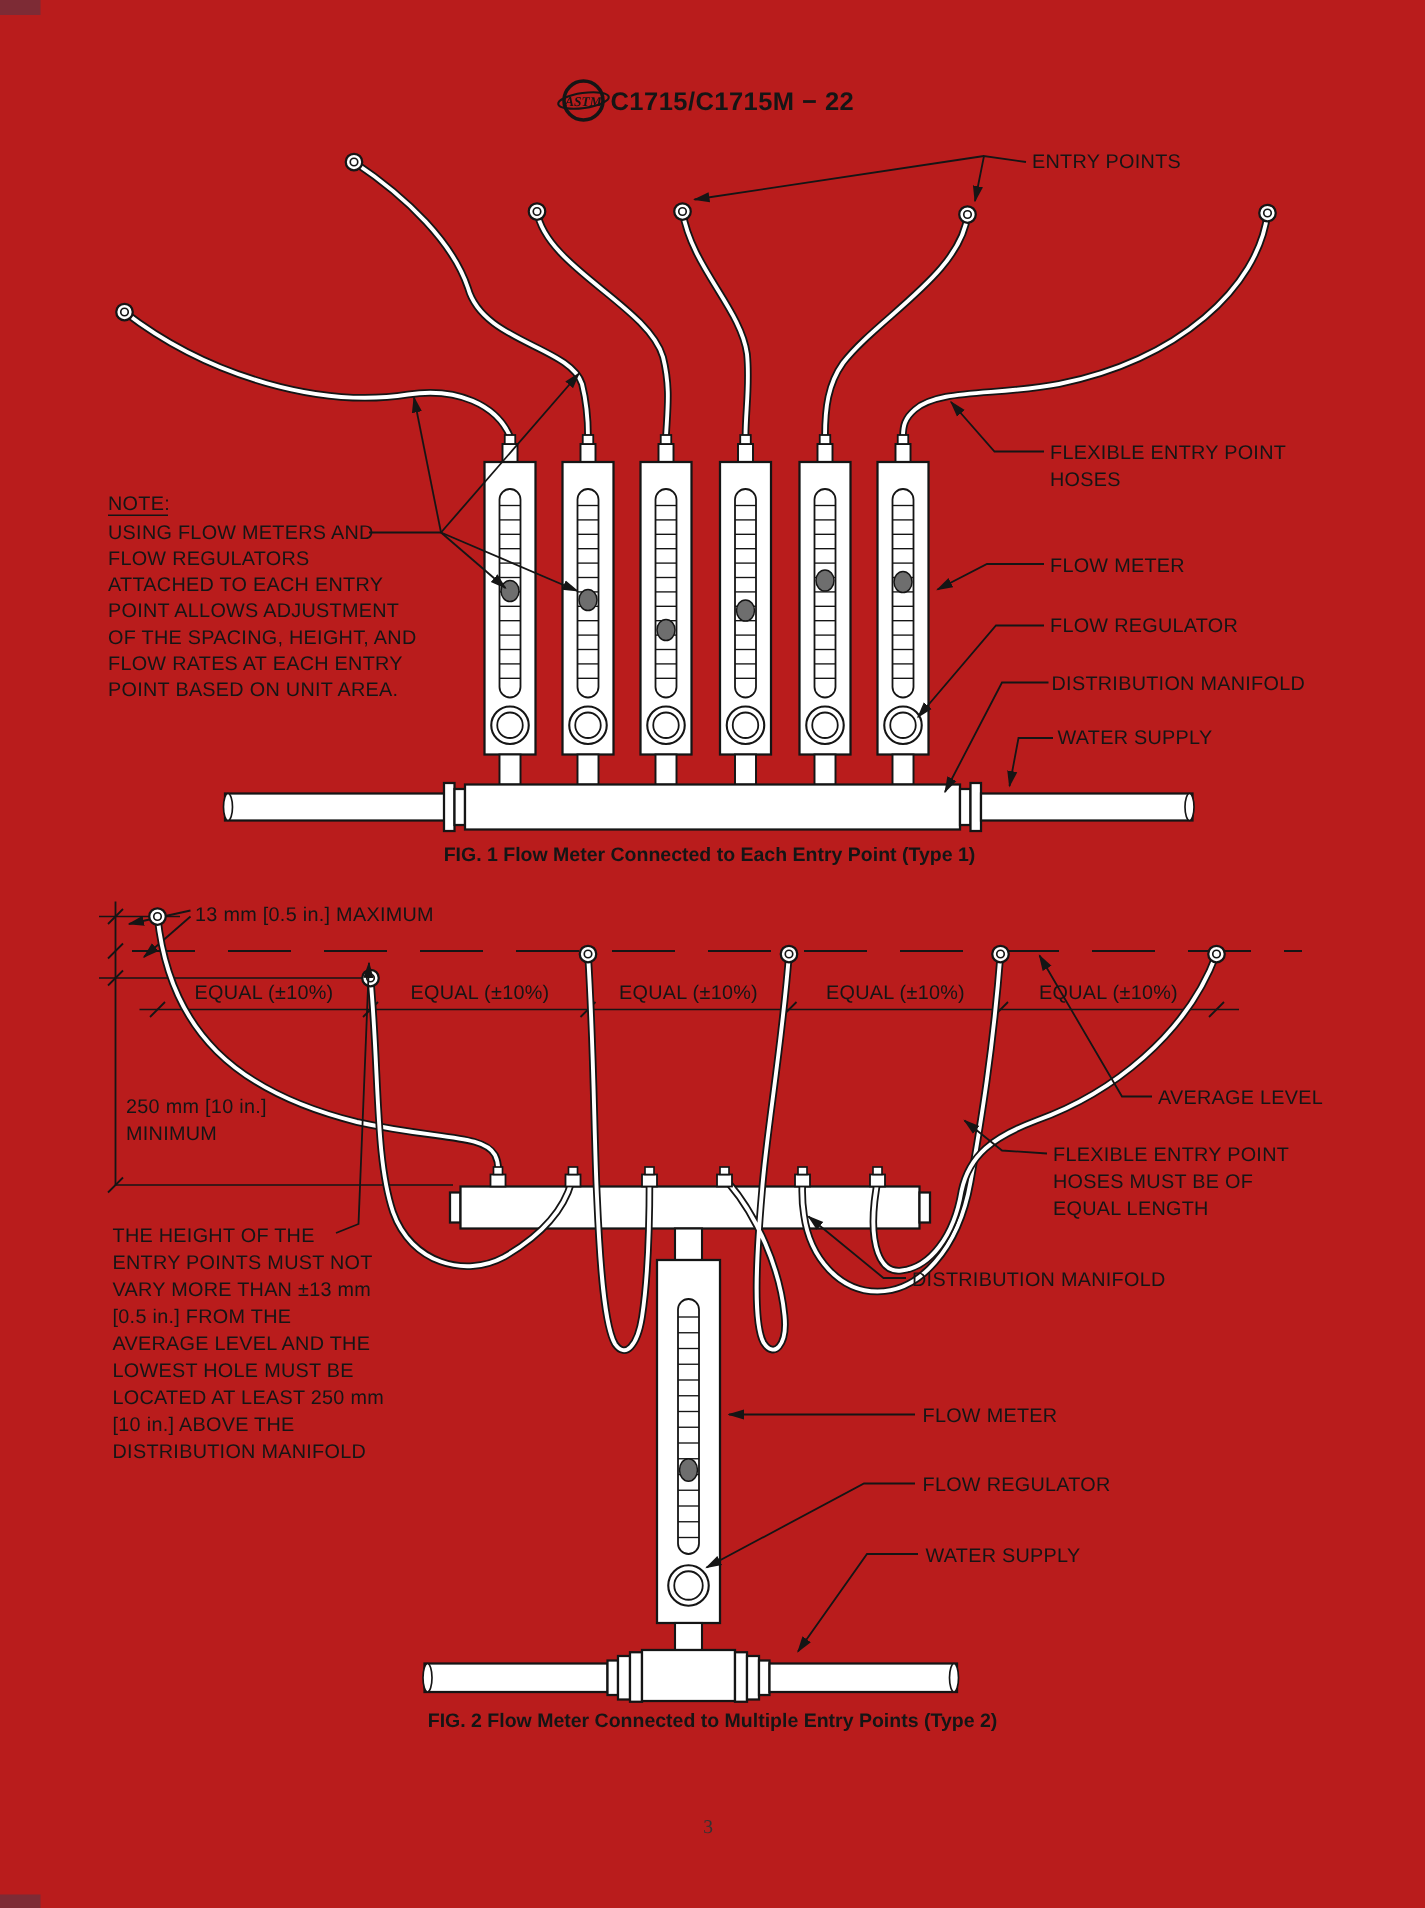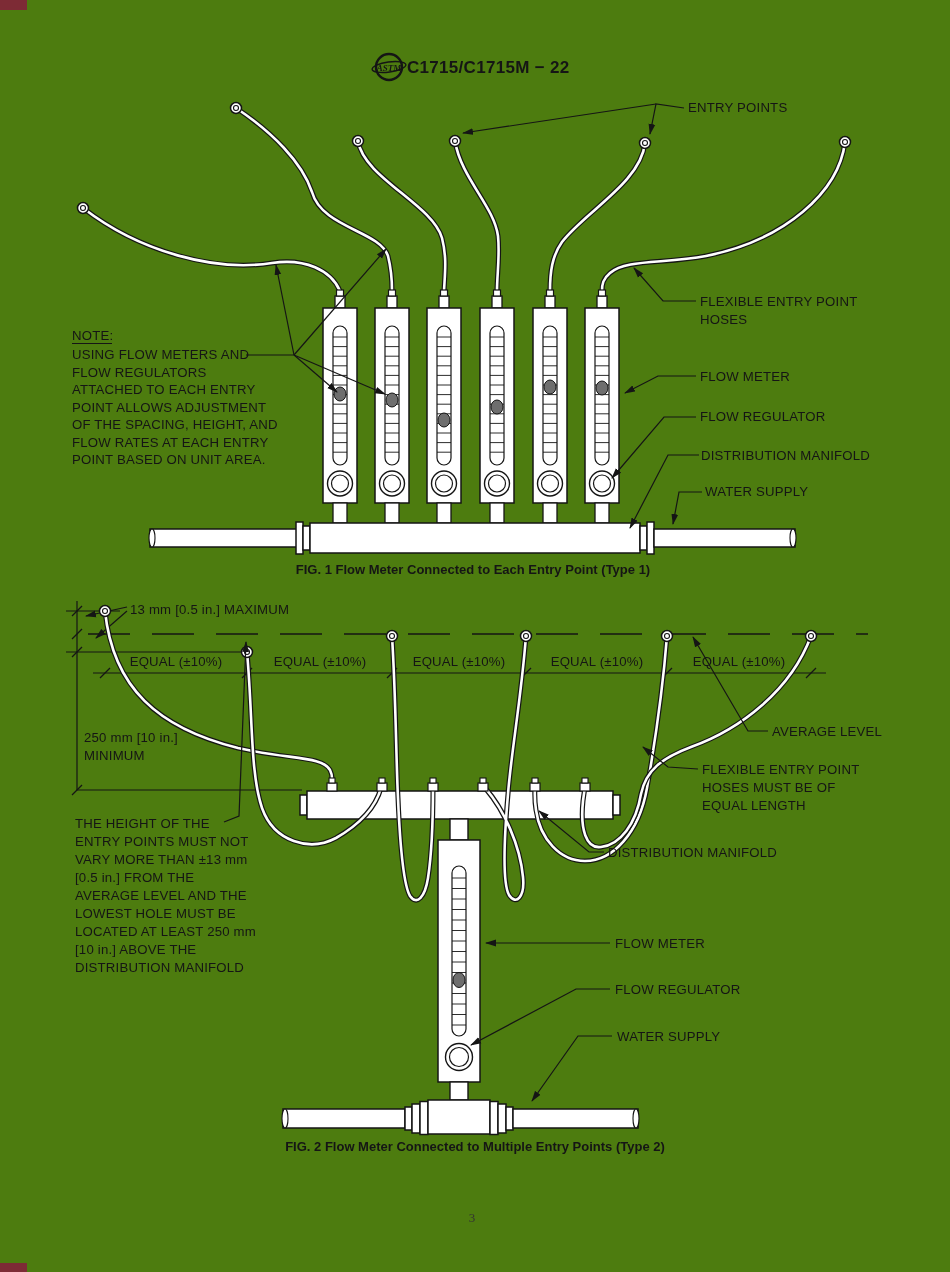--- a/index.html
+++ b/index.html
@@ -1,16 +1,16 @@
 <!DOCTYPE html>
 <html><head>
 <meta charset="utf-8">
 <style>
   html,body{margin:0;padding:0;background:#ffffff;}
-  .page{position:relative;width:950px;height:1272px;background:#4d7c0f;overflow:hidden;}
+  .page{position:relative;width:950px;height:1272px;background:#b91c1c;overflow:hidden;}
   svg{display:block;}
   .lbl{font:13.2px "Liberation Sans", sans-serif; fill:#151515; letter-spacing:.2px;}
   .cap{font:bold 13px "Liberation Sans", sans-serif; fill:#151515;}
   .hdr{font:bold 17px "Liberation Sans", sans-serif; fill:#151515; letter-spacing:.3px;}
   .pageno{font:13px "Liberation Serif", serif; fill:#333;}
   .logo-t{font:italic bold 9px "Liberation Serif", serif; fill:#151515;}
 </style>
 </head>
 <body>
 

